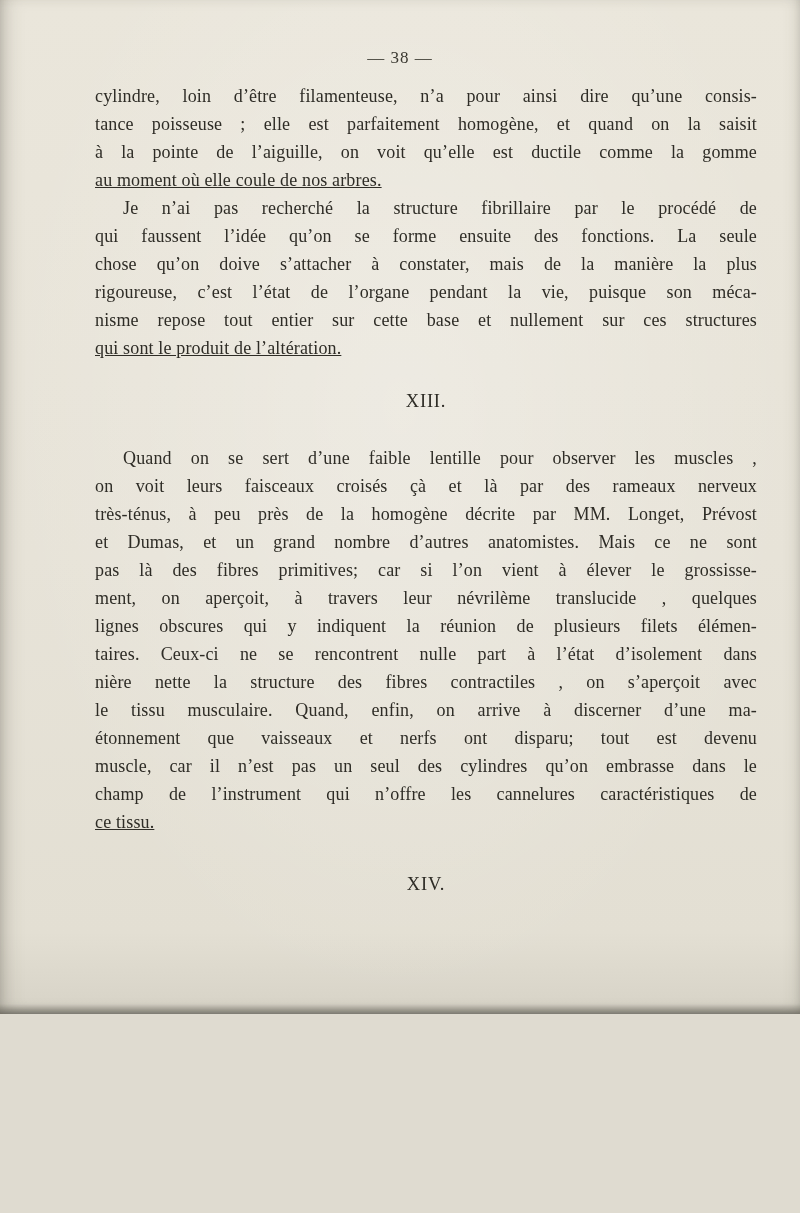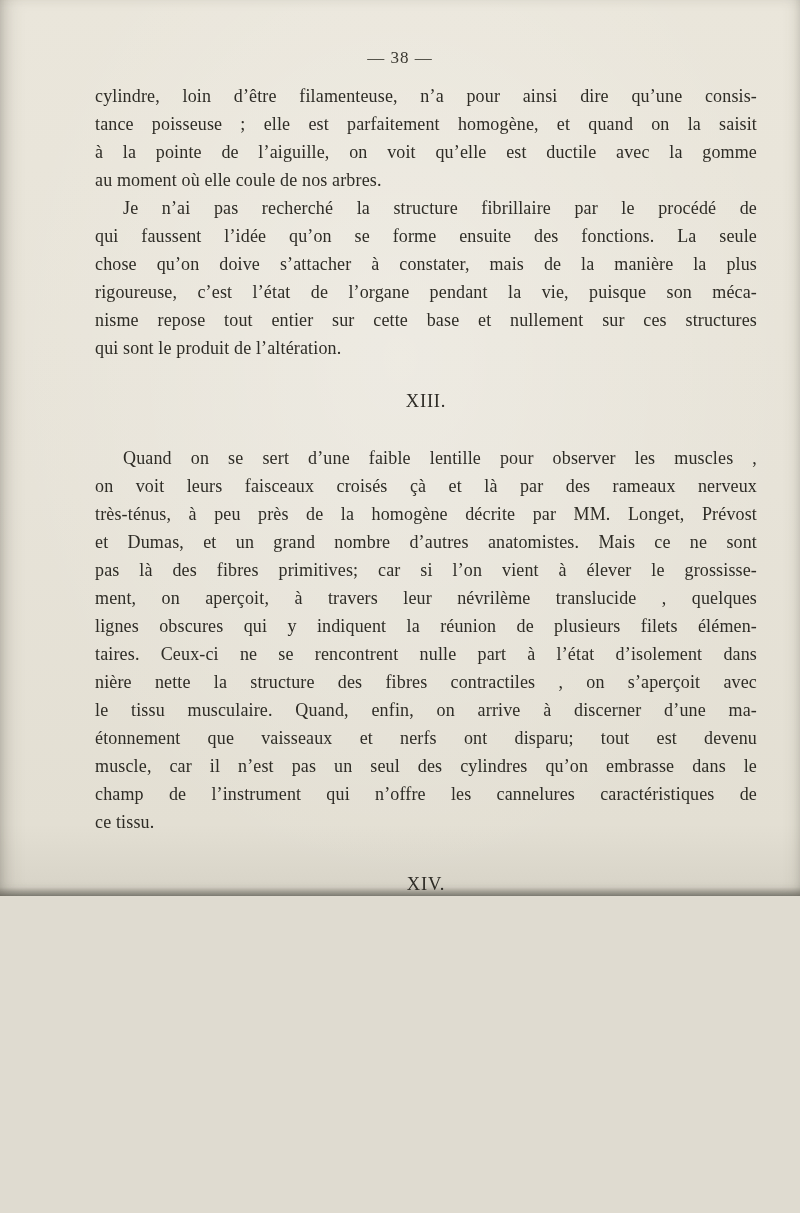--- a/index.html
+++ b/index.html
@@ -6,21 +6,21 @@
     margin: 0;
     padding: 0;
     width: 800px;
     height: 1213px;
     overflow: hidden;
     background: #dfdbd0;
   }
   .page {
     position: relative;
     width: 800px;
-    height: 896px;
+    height: 1014px;
     background:
       radial-gradient(ellipse at 50% 40%, rgba(255,255,255,0.25), rgba(0,0,0,0) 70%),
       linear-gradient(180deg, #eae6db 0%, #e7e3d8 55%, #e3dfd3 92%, #d8d4c8 99%, #9a978c 100%),
       #e7e3d8;
     box-shadow:
       inset 14px 0 22px -14px rgba(90,86,76,0.45),
       inset -10px 0 18px -12px rgba(90,86,76,0.30),
       inset 0 -8px 14px -8px rgba(70,68,60,0.55);
     font-family: "Liberation Serif", "DejaVu Serif", serif;
     color: #2e2c26;
@@ -45,20 +45,21 @@
     letter-spacing: 0.15px;
   }
   .paragraph { margin: 0; }
   .line {
     text-align: justify;
     text-align-last: justify;
     white-space: normal;
   }
   .line.last {
     text-align-last: left;
+    text-decoration: underline;
   }
   .line.first-indent {
     padding-left: 28px;
   }
   .heading {
     text-align: center;
     font-size: 18.5px;
     letter-spacing: 0.8px;
     margin-top: 25px;
     margin-bottom: 29px;
@@ -71,21 +72,21 @@
 </style>
 </head>
 <body>
 
 <div class="page">
   <div class="page-number">— 38 —</div>
   <div class="content">
       <div class="paragraph">
         <div class="line">cylindre, loin d’être filamenteuse, n’a pour ainsi dire qu’une consis-</div>
         <div class="line">tance poisseuse ; elle est parfaitement homogène, et quand on la saisit</div>
-        <div class="line">à la pointe de l’aiguille, on voit qu’elle est ductile avec la gomme</div>
+        <div class="line">à la pointe de l’aiguille, on voit qu’elle est ductile comme la gomme</div>
         <div class="line last">au moment où elle coule de nos arbres.</div>
       </div>
       <div class="paragraph">
         <div class="line first-indent">Je n’ai pas recherché la structure fibrillaire par le procédé de</div>
         <div class="line">qui faussent l’idée qu’on se forme ensuite des fonctions. La seule</div>
         <div class="line">chose qu’on doive s’attacher à constater, mais de la manière la plus</div>
         <div class="line">rigoureuse, c’est l’état de l’organe pendant la vie, puisque son méca-</div>
         <div class="line">nisme repose tout entier sur cette base et nullement sur ces structures</div>
         <div class="line last">qui sont le produit de l’altération.</div>
       </div>

